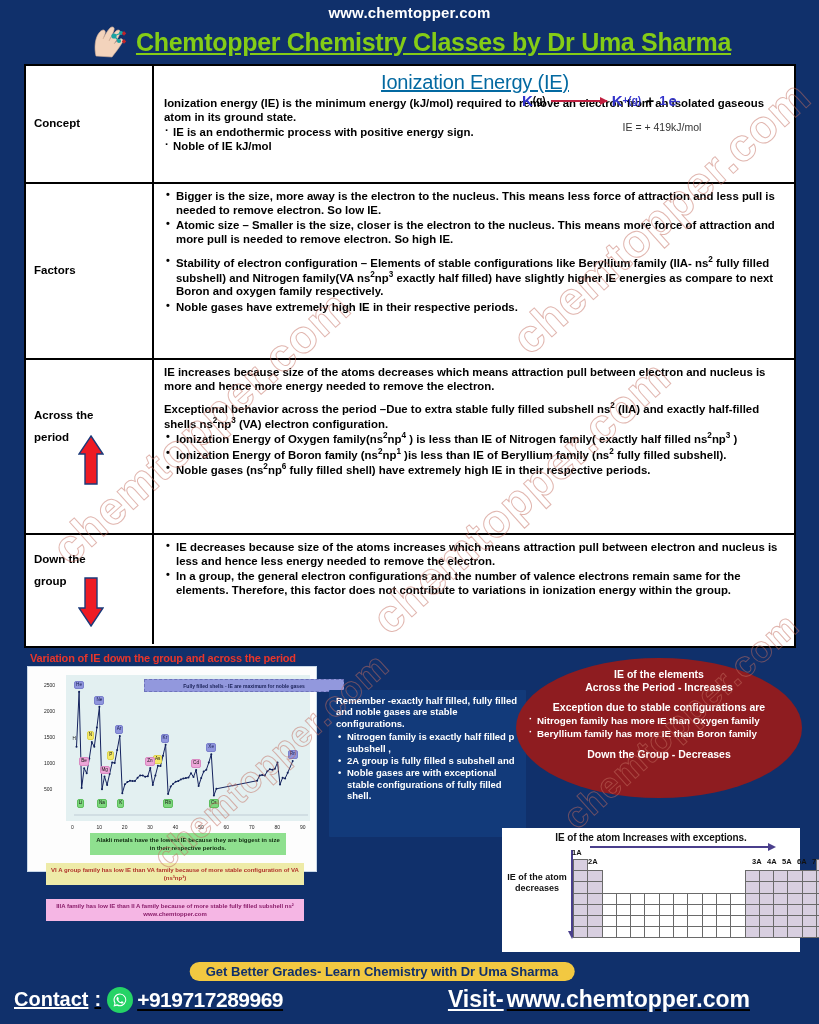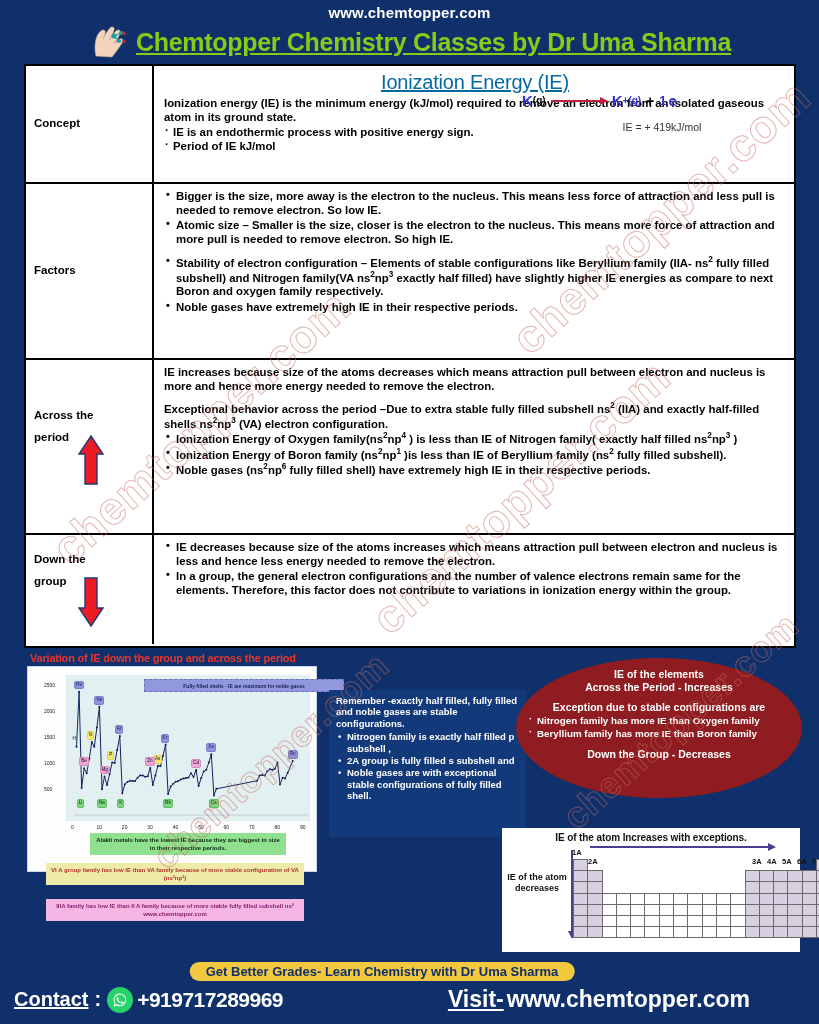--- a/index.html
+++ b/index.html
@@ -153,21 +153,21 @@
     border-top:8px solid #4a3f8c; border-left:4px solid transparent; border-right:4px solid transparent; }
 
   
   #footer { position:absolute; left:0; bottom:0; width:764px; height:64px; background:#10306b; }
   #grades-pill {
     position:absolute; left:50%; transform:translateX(-50%); top:2px;
     background:#f2c841; color:#10306b; font-size:13px; font-weight:bold;
     padding:2px 16px; border-radius:11px; white-space:nowrap;
   }
   #footer-row { position:absolute; top:26px; left:0; width:100%;
-    display:flex; align-items:center; padding:0 14px; }
+    display:flex; align-items:center; padding:0 14px;text-decoration:underline; }
   #contact-label { color:#fff; font-size:20px; font-weight:bold; text-decoration:underline; }
   #colon { color:#fff; font-size:20px; font-weight:bold; margin:0 6px; }
   #wa-icon { width:26px; height:26px; border-radius:50%; background:#25d366;
     display:flex; align-items:center; justify-content:center; margin-right:4px; }
   #phone { color:#fff; font-size:21px; font-weight:bold; letter-spacing:-.5px; }
   #visit-wrap { margin-left:auto; display:flex; align-items:baseline;text-align:center; }
   #visit-label { color:#fff; font-size:23px; font-weight:bold; text-decoration:underline; }
   #visit-url { color:#fff; font-size:23px; font-weight:bold; margin-left:3px; }
 
   
@@ -209,21 +209,21 @@
 
   <div class="trow row-concept">
     <div class="cell-label">
       <span class="lbl-line">Concept</span>
     </div>
     <div class="cell-body">
       <div id="ie-heading">Ionization Energy (IE)</div>
       <div class="body-text">Ionization energy (IE) is the minimum energy (kJ/mol) required to remove an electron from an isolated gaseous atom in its ground state.</div>
       <ul class="dotl">
         <li>IE is an endothermic process with positive energy sign.</li>
-        <li>Period of IE kJ/mol</li>
+        <li>Noble of IE kJ/mol</li>
       </ul>
       <div id="equation-block">
         <div id="equation">
           <span class="eq-k">K</span>
           <span class="eq-sub" style="color:#000;font-weight:bold">(g)</span>
           <span class="arrow-line"></span>
           <span class="eq-k">K</span>
             <span class="eq-sup eq-k">+</span>
             <span class="eq-sub eq-k">(g)</span>
           <span class="eq-plus">+</span>

